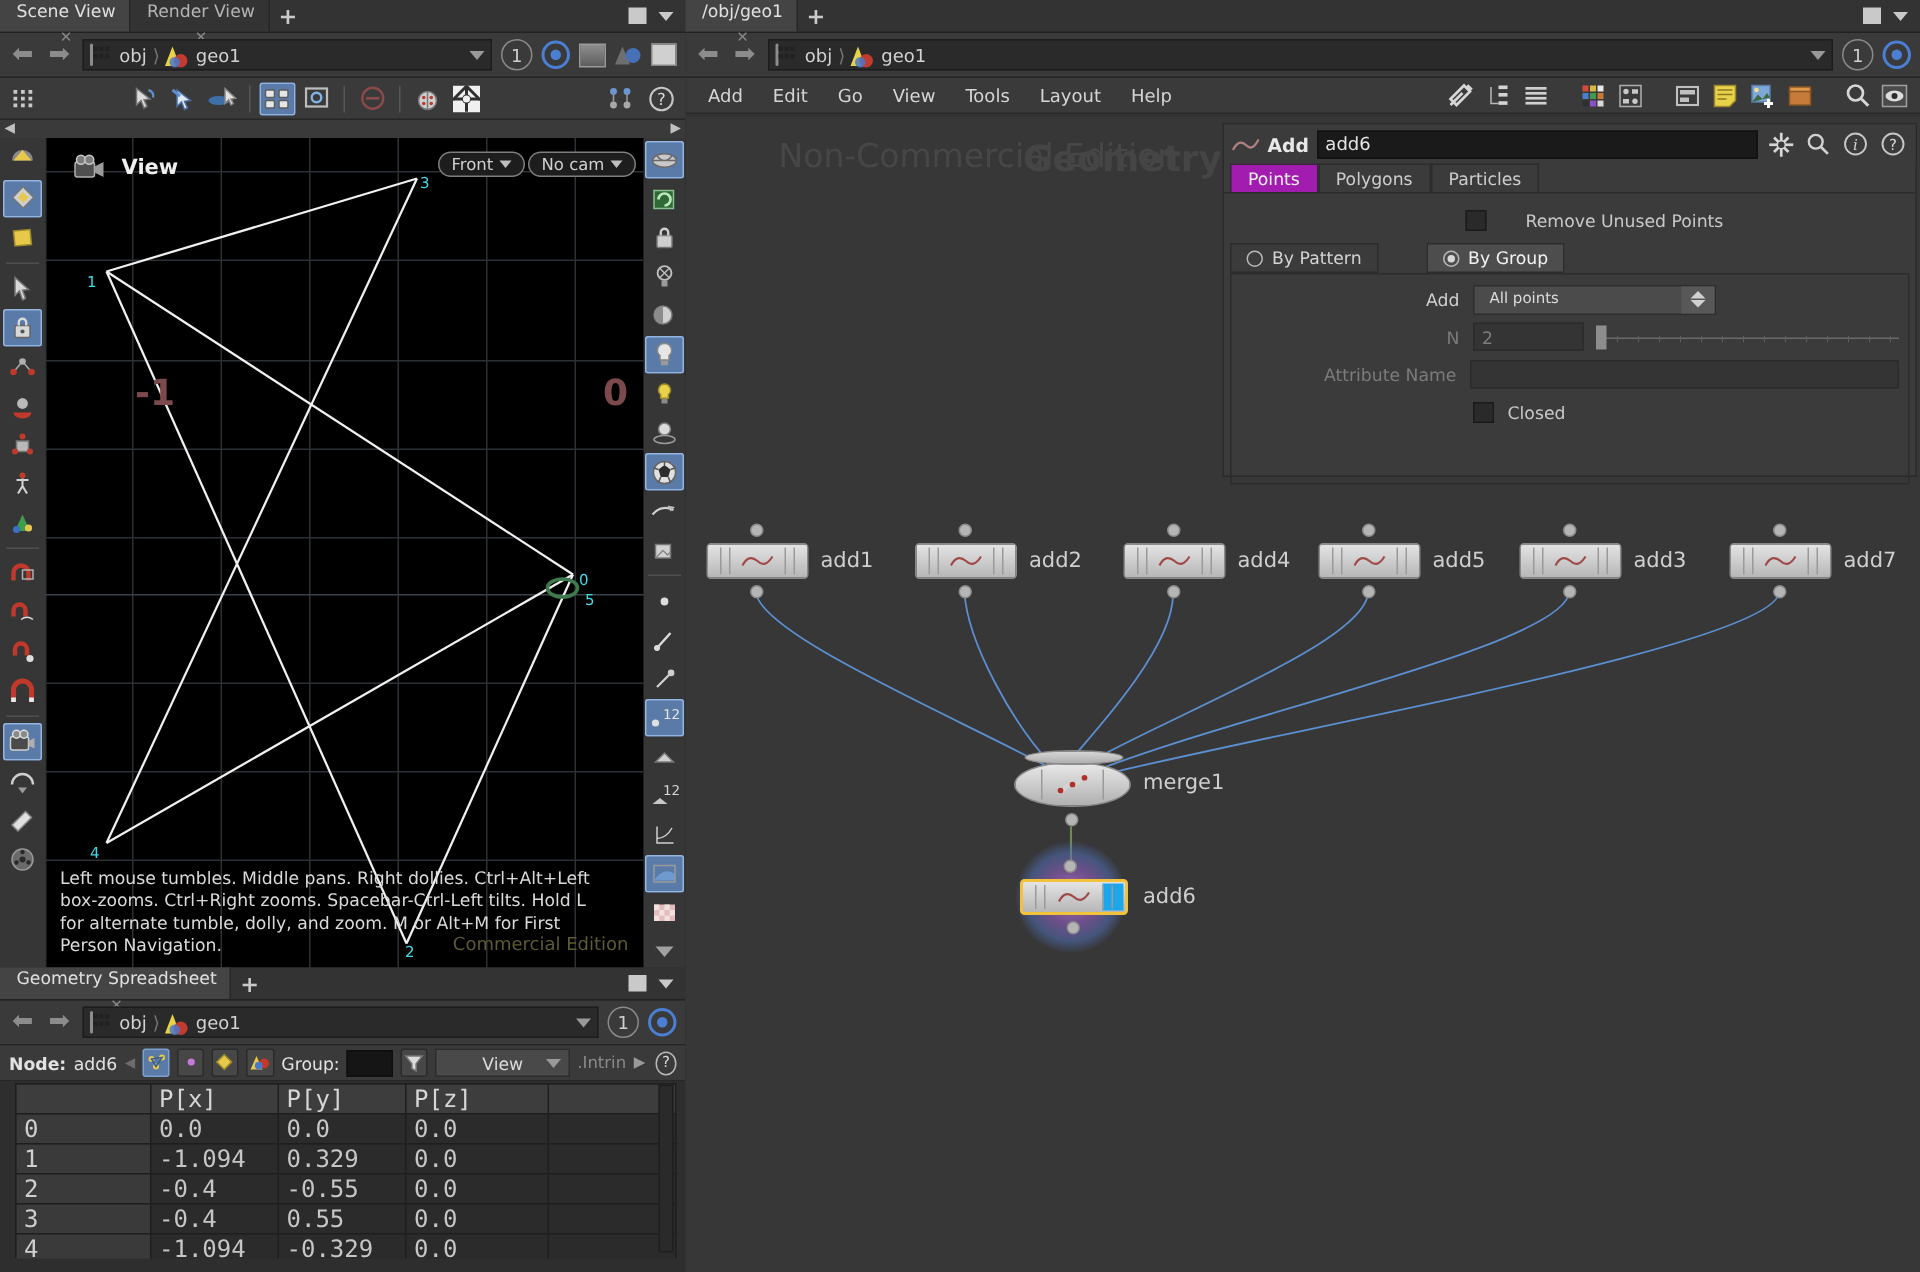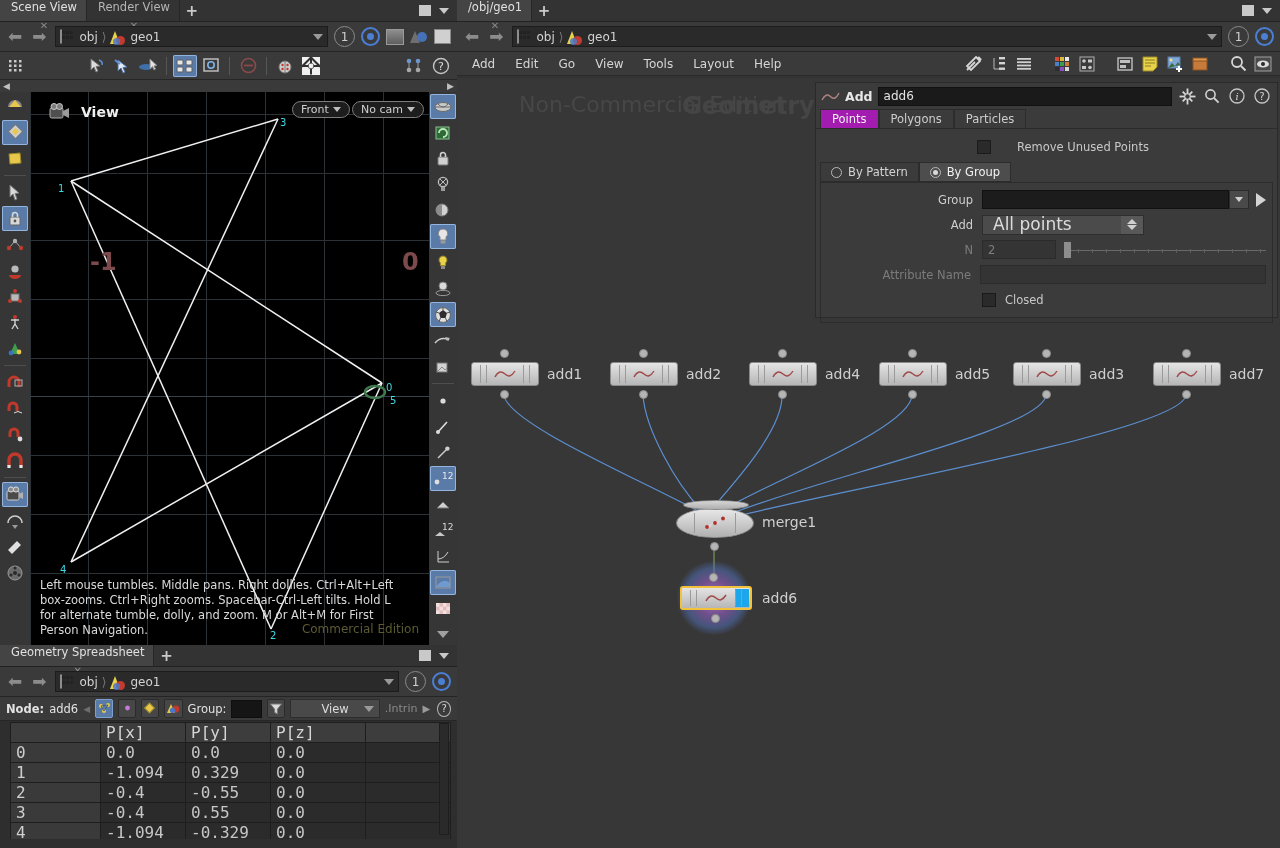--- a/index.html
+++ b/index.html
@@ -176,33 +176,33 @@
   .p-namefield{flex:1;height:19px;background:#1a1a1a;border:1px solid #111;color:#e4e4e4;font-size:12px;display:flex;align-items:center;padding:0 5px;}
   .p-hdr-ico{width:20px;height:20px;display:flex;align-items:center;justify-content:center;}
   .p-tabs { height:20px; display:flex; align-items:flex-end; padding-left:4px; border-bottom:1px solid #2b2b2b; }
   .p-tab { height:19px; padding:0 11px; font-size:11.5px; color:#cdcdcd; display:flex;align-items:center;
            background:#3b3b3b; border:1px solid #2c2c2c; border-bottom:none;}
   .p-tab.active { background:#a21caf; color:#f0f0f0; }
   .p-row { display:flex; align-items:center; height:25px; padding:0 6px; }
   .p-label { width:155px; text-align:right; padding-right:9px; font-size:11.5px; color:#cfcfcf; }
   .p-label.dim { color:#7b7b7b; }
   .chk { width:14px;height:14px;background:#2a2a2a;border:1px solid #1a1a1a; }
-  .p-radiotabs { display:flex; padding-left:4px; margin-top:3px; }
+  .p-radiotabs { display:flex; padding-left:4px; margin-top:3px;gap:32px; }
   .p-rt { height:20px; padding:0 10px; display:flex;align-items:center;gap:6px;font-size:11.5px;
           background:#3b3b3b; color:#d3d3d3; border:1px solid #2c2c2c; }
   .p-rt.active { background:#4d4d4d; color:#f2f2f2; }
   .radio { width:11px;height:11px;border-radius:50%;border:1px solid #b8b8b8; display:flex;align-items:center;justify-content:center;}
   .radio i{width:5px;height:5px;border-radius:50%;background:#d8d8d8;display:none;}
   .radio.on i{display:block;}
   .p-body { border:1px solid #2c2c2c; margin: 0 4px; padding-top:4px; height:141px; }
   .field { height:19px; background:#1c1c1c; border:1px solid #111; }
   .field.dis { background:#343434; border-color:#2b2b2b; }
   .dropbtn { width:20px;height:19px;background:#4a4a4a;border:1px solid #2c2c2c;display:flex;align-items:center;justify-content:center;}
-  .combo { height:20px; background:#4b4b4b; border:1px solid #2e2e2e; display:flex;align-items:flex-end;
-           padding-left:10px; font-size:17px; color:#dcdcdc; position:relative;}
+  .combo { height:20px; background:#4b4b4b; border:1px solid #2e2e2e; display:flex;align-items:center;
+           padding-left:10px; font-size:10px; color:#dcdcdc; position:relative;}
   .spin { position:absolute; right:0; top:0; width:22px;height:18px;background:#585858;
           display:flex;flex-direction:column;align-items:center;justify-content:center;gap:1px;}
   .spin .up{width:0;height:0;border-left:5px solid transparent;border-right:5px solid transparent;border-bottom:5px solid #d0d0d0;}
   .spin .dn{width:0;height:0;border-left:5px solid transparent;border-right:5px solid transparent;border-top:5px solid #d0d0d0;}
   .slider { flex:1; height:18px; position:relative; }
   .slider .trk { position:absolute; left:0; right:0; top:9px; height:1px; background:#6a6a6a; }
   .slider .thumb { position:absolute; left:0px; top:1px; width:7px; height:16px; background:#8d8d8d; }
   .slider .ticks{position:absolute;left:0;right:0;top:8px;height:4px;
      background: repeating-linear-gradient(to right, #5e5e5e 0 1px, transparent 1px 14px);}
   .arrow-right { width:0;height:0;border-top:7px solid transparent;border-bottom:7px solid transparent;border-left:10px solid #d4d4d4; }
@@ -1193,28 +1193,20 @@
           </div>
           <div class="p-rt active">
             <span class="radio on">
                 <i></i>
               </span>
             <span>By Group</span>
           </div>
         </div>
 
         <div class="p-body">
-          <div class="p-row">
-            <span class="p-label">Group</span>
-            <div class="field" style="width:247px;"></div>
-            <div class="dropbtn">
-              <span style="width:0;height:0;border-left:4px solid transparent;border-right:4px solid transparent;border-top:5px solid #d0d0d0;"></span>
-            </div>
-            <span class="arrow-right" style="margin-left:7px;"></span>
-          </div>
 
           <div class="p-row">
             <span class="p-label">Add</span>
             <div class="combo" style="width:162px;">
               <span>All points</span>
               <span class="spin">
                   <i class="up"></i>
                   <i class="dn"></i>
                 </span>
             </div>

